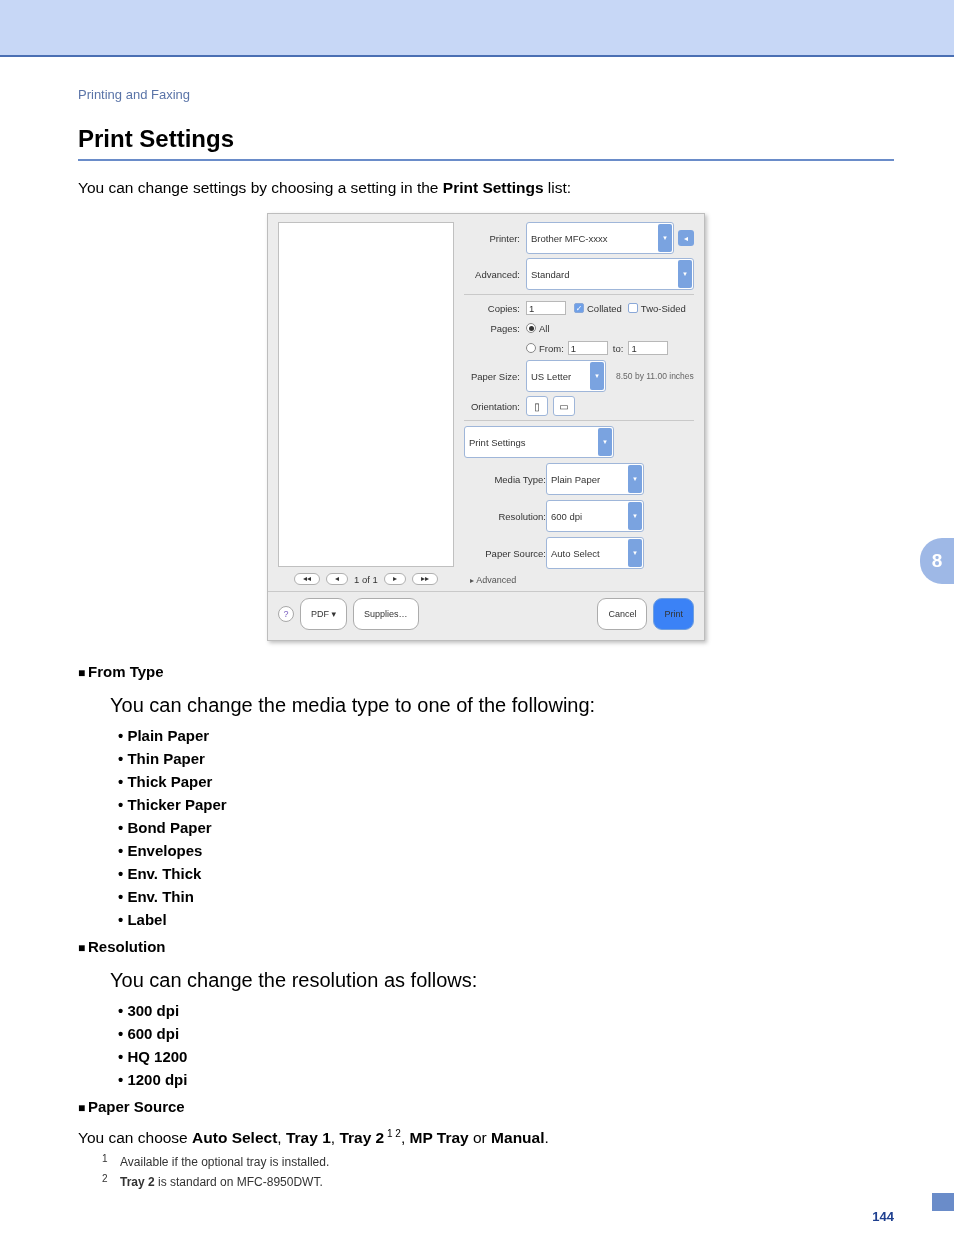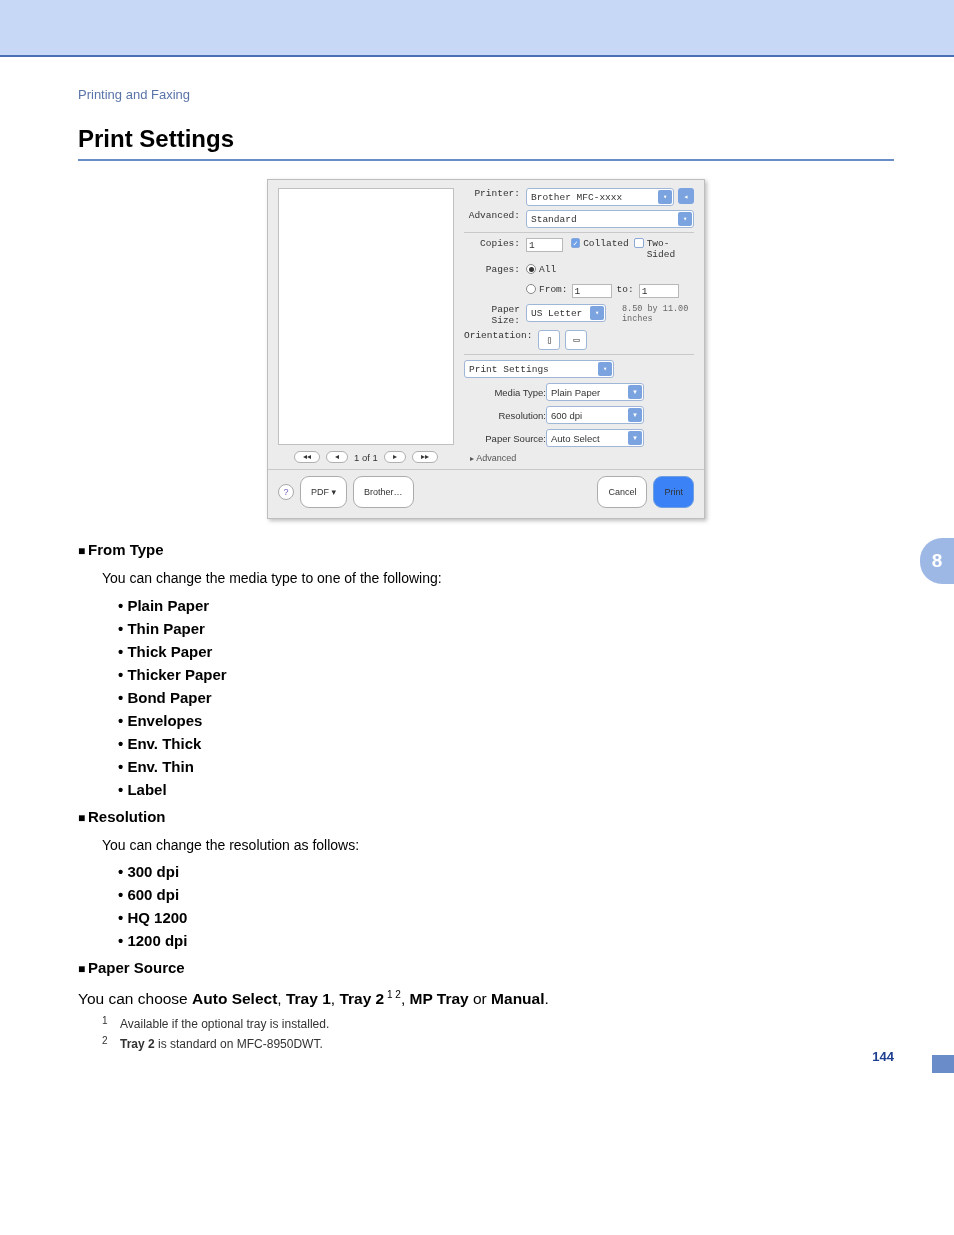--- a/index.html
+++ b/index.html
@@ -25,78 +25,81 @@
     width: 438px; background: #ececec;
     border: 1px solid #bdbdbd; box-shadow: 2px 2px 4px rgba(0,0,0,0.25);
     font-size: 9.5px; color: #333;
   }
   .dlg-body { display:flex; padding: 8px 10px 6px 10px; }
   .dlg-left { flex: 0 0 176px; display:flex; flex-direction:column; }
   .preview { flex:1; background:#fff; border:1px solid #c0c0c0; min-height:172px; }
   .pager { display:flex; justify-content:center; align-items:center; gap:6px; margin-top:6px; }
   .pgbtn { background:#fff; border:1px solid #b0b0b0; border-radius:6px; font-size:8px; padding:0 8px; height:12px; line-height:10px; }
   .dlg-right { flex:1; padding-left: 10px; }
-  .row { display:flex; align-items:flex-start; margin-bottom:4px; min-height:16px;font-family:Liberation Mono, monospace; }
+  .row { display:flex; align-items:center; margin-bottom:4px; min-height:16px; }
   .row .lab { flex:0 0 62px; text-align:right; padding-right:6px; }
-  .sel { flex:1; display:flex; align-items:center; height:18px; background:#fff; border:1px solid #9fb6d9; border-radius:3px; padding:0 4px; position:relative; }
+  .sel { flex:1; display:flex; align-items:center; height:32px; background:#fff; border:1px solid #9fb6d9; border-radius:3px; padding:0 4px; position:relative; }
   .sel .cap { position:absolute; right:1px; top:1px; bottom:1px; width:14px; background:#7aa3e0; border-radius:2px; display:flex; align-items:center; justify-content:center; color:#fff; font-size:7px; }
   .miniinp { width:40px; height:14px; border:1px solid #b8b8b8; background:#fff; padding:0 2px; display:flex; align-items:center; }
   .ck { width:10px; height:10px; border:1px solid #8aa8d8; border-radius:2px; display:inline-flex; align-items:center; justify-content:center; background:#fff; margin-right:3px; }
   .ck.on { background:#6fa0e8; color:#fff; font-size:8px; }
   .rad { width:10px; height:10px; border:1px solid #888; border-radius:50%; display:inline-flex; align-items:center; justify-content:center; margin-right:3px; background:#fff;}
   .rad.on::after { content:""; width:5px; height:5px; background:#333; border-radius:50%; }
   .orient { width:22px; height:20px; border:1px solid #9fb6d9; border-radius:3px; background:#fff; margin-right:5px; display:flex; align-items:center; justify-content:center; font-size:10px;}
   .sep { border-top:1px solid #c9c9c9; margin:3px 0 5px 0;}
   .subrow { display:flex; align-items:center; margin:5px 0 0 0;}
   .subrow .slab { flex:0 0 82px; text-align:right; padding-right:0;}
   .subrow .sel { flex:0 0 98px;}
   .adv { font-size:9px; color:#555; margin:6px 0 0 6px;}
   .adv::before { content:"▸ "; font-size:8px;}
   .dlg-foot { display:flex; align-items:center; padding:6px 10px 10px 10px; border-top:1px solid #c9c9c9; gap:6px;}
   .footbtn { background:#fff; border:1px solid #acacac; border-radius:9px; font-size:9px; padding:15px 10px; height:16px; display:flex; align-items:center;}
   .footbtn.primary { background:#3b82f6; border-color:#6f9fe0;}
   .qmark { width:16px; height:16px; border:1px solid #a8a8a8; border-radius:50%; display:flex; align-items:center; justify-content:center; font-size:9px; color:#7a5fc0; background:#fff;}
   .spacer { flex:1; }
-  .sizehint { font-size:8.5px; color:#666; margin-left:16px;}
+  .sizehint { font-size:8.5px; color:#666; margin-left:10px;}
   .sqbtn { width:16px; height:16px; background:#7aa3e0; border-radius:3px; margin-left:4px; display:flex; align-items:center; justify-content:center; color:#fff; font-size:8px;}
   
   .sqitem { display:flex; margin:10px 0 8px 0; }
   .sqitem .sq { width:10px; font-size:12px; line-height:20px; }
   .sqitem .tt { font-weight:bold; font-size:15px; }
-  .body-ind { margin-left: 24px; font-size:14px; margin-bottom:8px; line-height:1.4;}
+  .body-ind { margin-left: 32px; font-size:20px; margin-bottom:8px; line-height:1.4;}
   ul.opts { list-style:none; margin:6px 0 6px 40px;}
   ul.opts li { font-size:15px; margin:6px 0; }
   ul.opts li::before { content:"• "; font-weight:bold;}
   ul.opts li span { font-weight:bold;}
   .ps-line { font-size:15.5px; line-height:1.5;}
   .ps-line b { font-weight:bold;}
   sup { font-size:10px;}
   .fn { display:flex; margin:6px 0 0 24px; font-size:12px; color:#333;}
   .fn .n { width:18px; font-size:10px; position:relative; top:-2px;}
-  .page-num { position:absolute; right:60px; bottom:27px; font-size:13px; font-weight:bold; color:#1e3f8f;}
+  .page-num { position:absolute; right:60px; bottom:5px; font-size:13px; font-weight:bold; color:#1e3f8f;}
   .pn-bar { position:absolute; right:0; bottom:18px; width:22px; height:18px; background:#6a8cc9;}
   .side-tab {
     position:absolute; right:0; top:538px; width:34px; height:46px;
     background:#9eb8e6; border-radius:22px 0 0 22px;
     display:flex; align-items:center; justify-content:center;
     color:#fff; font-size:19px; font-weight:bold;
   }
 </style>
 </head>
 <body>
 
 <div class="top-band"></div>
 <div class="top-rule"></div>
 
 <div class="page">
   <div class="breadcrumb">Printing and Faxing</div>
 
   <h1>Print Settings</h1>
   <div class="h1-rule"></div>
 
+  <p class="intro">
+    <span>You can change settings by choosing a setting in the </span><b>Print Settings</b><span> list:</span>
+  </p>
 
   <div class="dialog-wrap">
     <div class="dialog">
       <div class="dlg-body">
         <div class="dlg-left">
           <div class="preview"></div>
           <div class="pager">
             <div class="pgbtn">◂◂</div>
             <div class="pgbtn">◂</div>
             <span>1 of 1</span>
@@ -191,21 +194,21 @@
                 <span>Auto Select</span>
                 <span class="cap">▾</span>
               </div>
           </div>
           <div class="adv">Advanced</div>
         </div>
       </div>
       <div class="dlg-foot">
         <div class="qmark">?</div>
         <div class="footbtn">PDF ▾</div>
-        <div class="footbtn">Brother…</div>
+        <div class="footbtn">Supplies…</div>
         <div class="spacer"></div>
         <div class="footbtn">Cancel</div>
         <div class="footbtn primary">Print</div>
       </div>
     </div>
   </div>
 
   <div class="sqitem">
       <span class="sq">■</span>
       <span class="tt">From Type</span>

